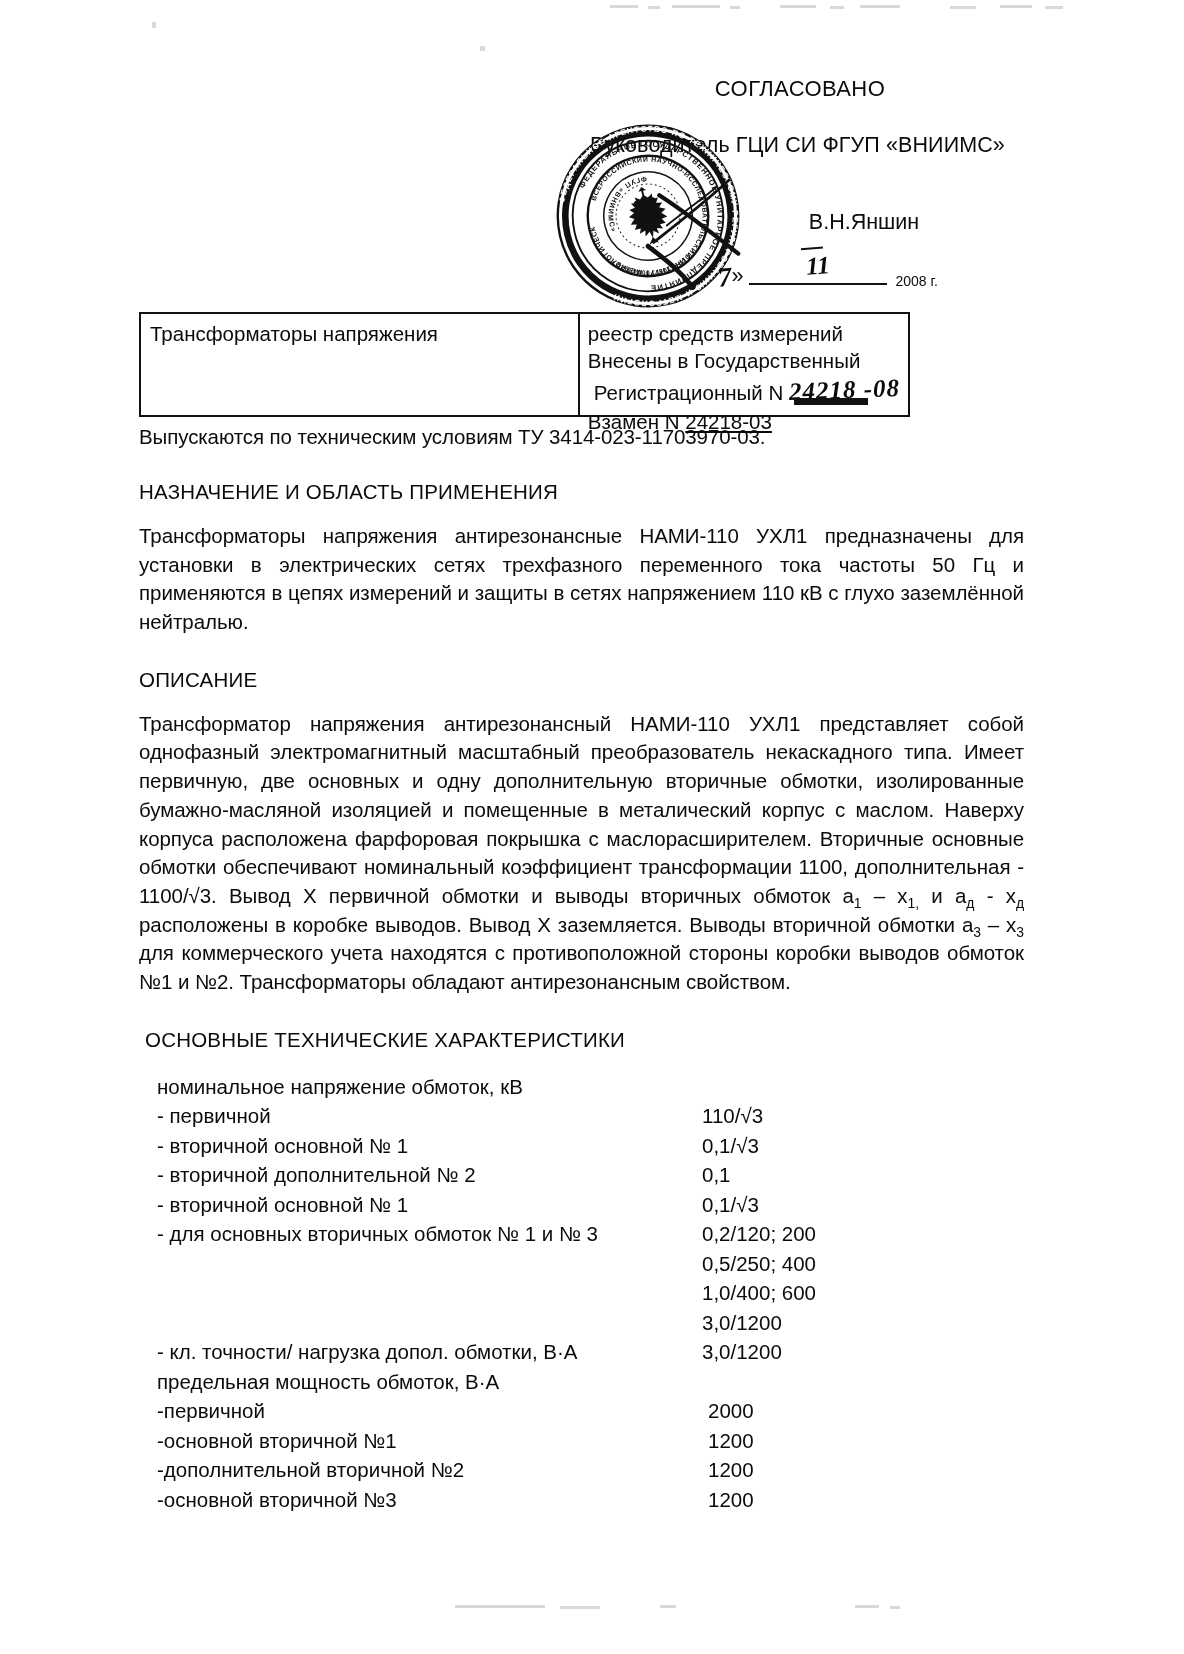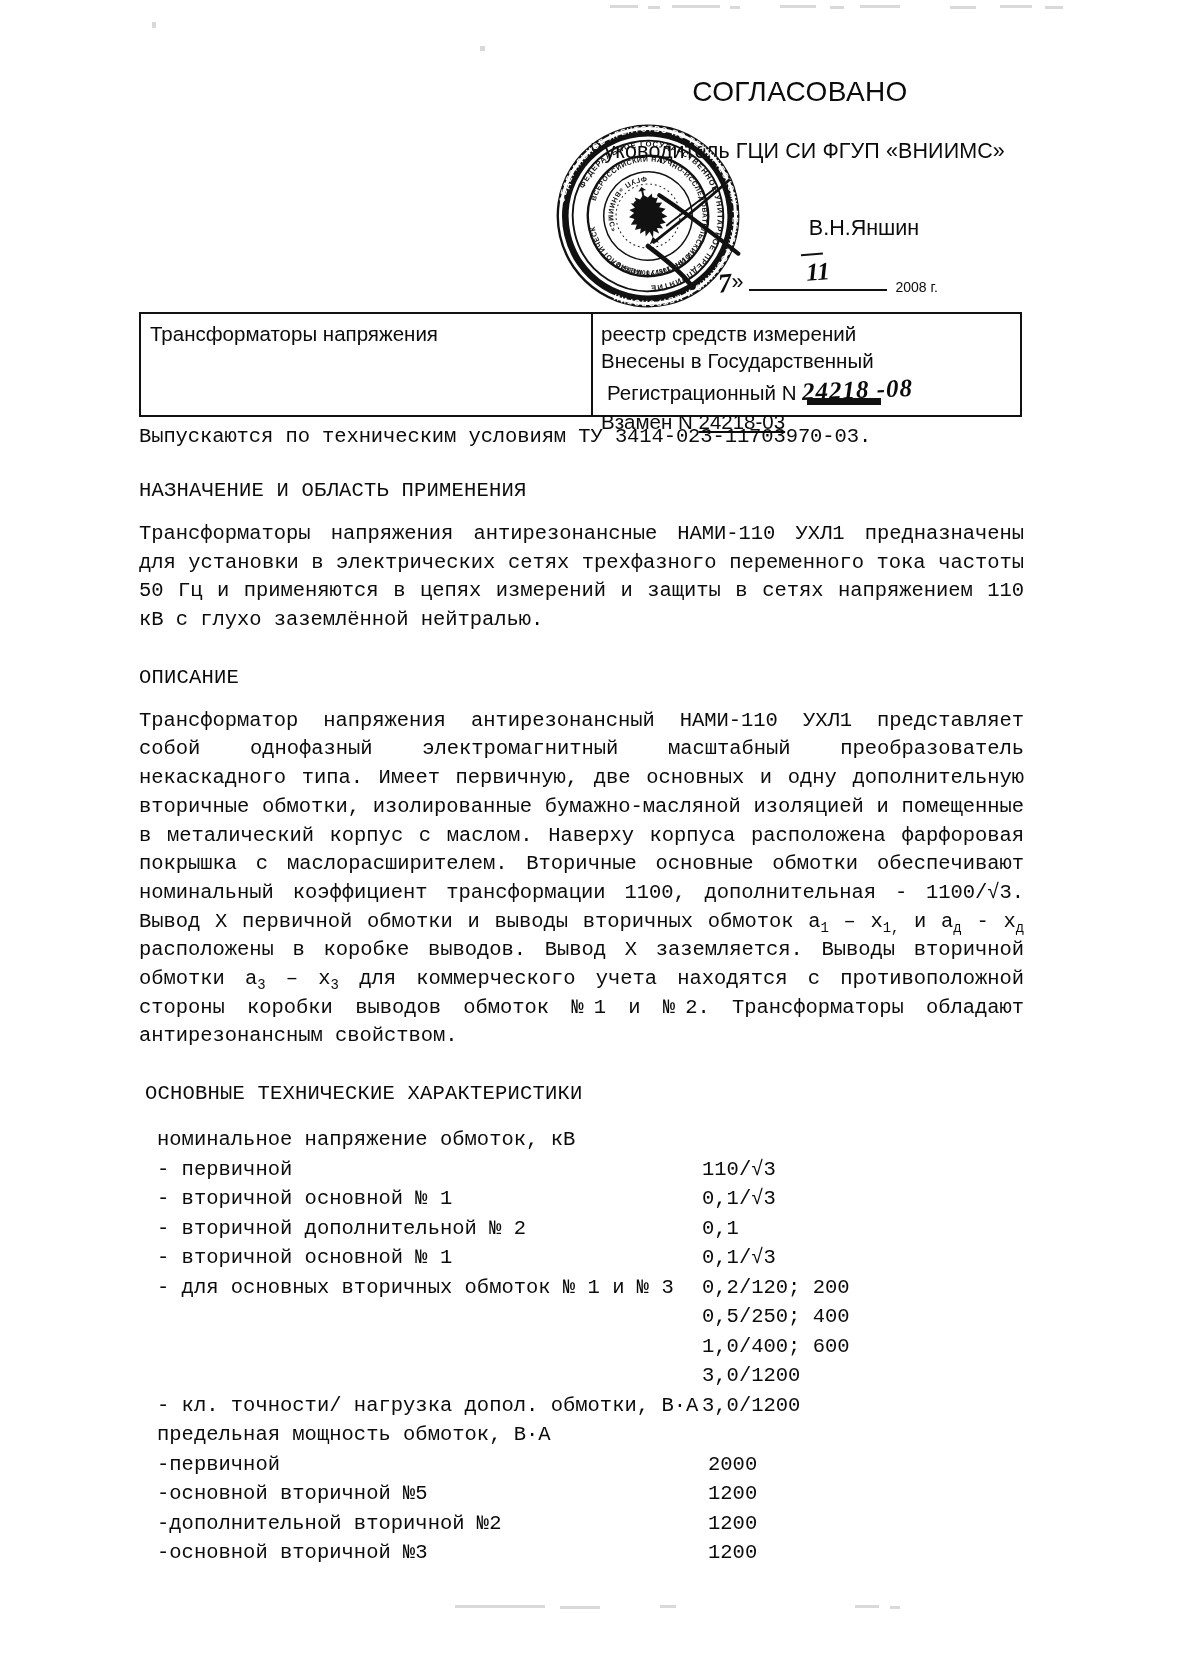--- a/index.html
+++ b/index.html
@@ -27,21 +27,21 @@
 
   
   .header {
     position: absolute;
     left: 590px;
     top: 76px;
     width: 480px;
   }
   .soglasovano {
     text-align: center;
-    font-size: 28px;
+    font-size: 22px;
     letter-spacing: .4px;
     padding-right: 60px;
   }
   .rukovoditel {
     margin-top: 31px;
     font-size: 21.5px;
     letter-spacing: .1px;
     white-space: nowrap;
   }
   .signatory {
@@ -105,21 +105,21 @@
     height: 188px;
     pointer-events: none;
   }
   .stamp svg { width: 100%; height: 100%; display: block; }
 
   
   .title-table {
     position: absolute;
     left: 139px;
     top: 312px;
-    width: 883px;
+    width: 771px;
     height: 105px;
     border: 2.5px solid #111;
     box-sizing: border-box;
     display: flex;
     justify-content: space-between;
   }
   .cell-left {
     width: 452px;
     box-sizing: border-box;
     border-right: 2.5px solid #111;
@@ -155,21 +155,21 @@
   .vzamen-blot {
     position: absolute;
     left: 214px;
     top: 84px;
     width: 74px;
     height: 7px;
     background: #111;
   }
 
   
-  .body { position: absolute; left: 139px; top: 425px; width: 885px; font-family: Liberation Mono, monospace; }
+  .body { position: absolute; left: 139px; top: 425px; width: 885px; }
   .line-tu {
     font-size: 20.5px;
     letter-spacing: -.1px;
   }
   h2.section {
     font-size: 20.5px;
     font-weight: 400;
     margin: 31px 0 0 0;
     letter-spacing: .2px;
   }
@@ -359,21 +359,21 @@
       </div>
       <div class="spec-row grouphead">
         <div class="spec-label">предельная мощность обмоток, В·А</div>
         <div class="spec-value"></div>
       </div>
       <div class="spec-row">
         <div class="spec-label"> -первичной</div>
         <div class="spec-value pad">2000</div>
       </div>
       <div class="spec-row">
-        <div class="spec-label"> -основной вторичной №5</div>
+        <div class="spec-label"> -основной вторичной №1</div>
         <div class="spec-value pad">1200</div>
       </div>
       <div class="spec-row">
         <div class="spec-label"> -дополнительной вторичной №2</div>
         <div class="spec-value pad">1200</div>
       </div>
       <div class="spec-row">
         <div class="spec-label"> -основной вторичной №3</div>
         <div class="spec-value pad">1200</div>
       </div>

